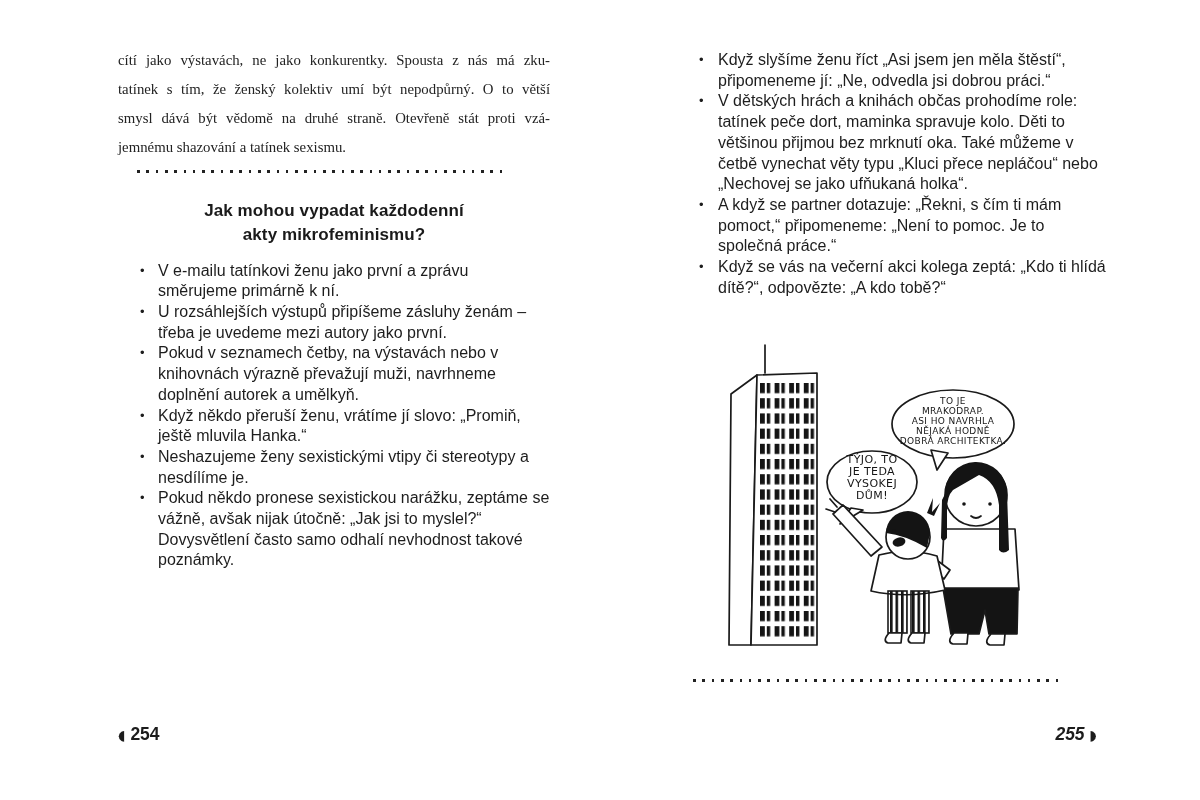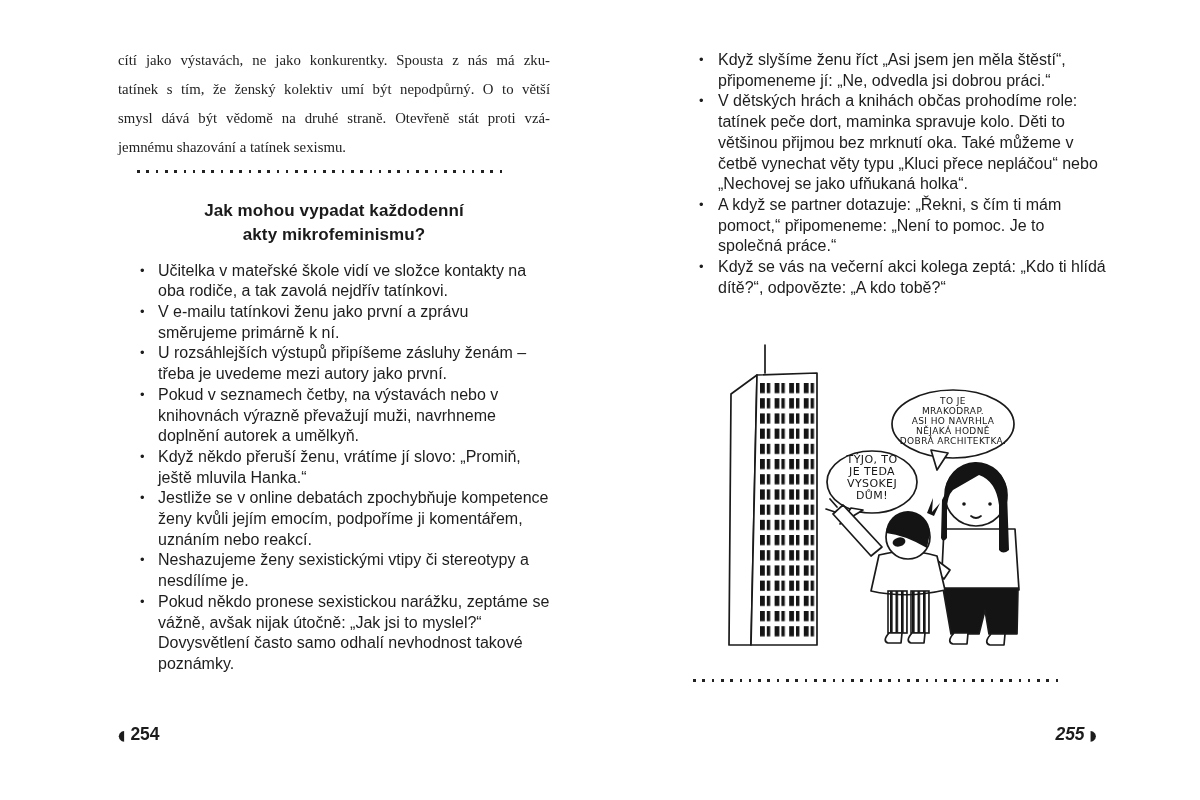--- a/index.html
+++ b/index.html
@@ -53,26 +53,24 @@
       <div class="intro-line j">tatínek s tím, že ženský kolektiv umí být nepodpůrný. O to větší</div>
       <div class="intro-line j">smysl dává být vědomě na druhé straně. Otevřeně stát proti vzá-</div>
       <div class="intro-line">jemnému shazování a tatínek sexismu.</div>
     </div>
 
     <div class="dotted dotted-left"></div>
 
     <h2 class="heading">Jak mohou vypadat každodenní akty mikrofeminismu?</h2>
 
     <ul class="bullets">
-      <li>Učitelka v mateřské škole vidí ve složce kontakty na oba rodiče, a tak zavolá nejdřív tatínkovi.</li>
       <li>V e-mailu tatínkovi ženu jako první a zprávu směrujeme primárně k ní.</li>
       <li>U rozsáhlejších výstupů připíšeme zásluhy ženám – třeba je uvedeme mezi autory jako první.</li>
       <li>Pokud v seznamech četby, na výstavách nebo v knihovnách výrazně převažují muži, navrhneme doplnění autorek a umělkyň.</li>
       <li>Když někdo přeruší ženu, vrátíme jí slovo: „Promiň, ještě mluvila Hanka.“</li>
-      <li>Jestliže se v online debatách zpochybňuje kompetence ženy kvůli jejím emocím, podpoříme ji komentářem, uznáním nebo reakcí.</li>
       <li>Neshazujeme ženy sexistickými vtipy či stereotypy a nesdílíme je.</li>
       <li>Pokud někdo pronese sexistickou narážku, zeptáme se vážně, avšak nijak útočně: „Jak jsi to myslel?“ Dovysvětlení často samo odhalí nevhodnost takové poznámky.</li>
     </ul>
   </section>
 
   <section class="col col-right">
     <ul class="bullets">
       <li>Když slyšíme ženu říct „Asi jsem jen měla štěstí“, připomeneme jí: „Ne, odvedla jsi dobrou práci.“</li>
       <li>V dětských hrách a knihách občas prohodíme role: tatínek peče dort, maminka spravuje kolo. Děti to většinou přijmou bez mrknutí oka. Také můžeme v četbě vynechat věty typu „Kluci přece nepláčou“ nebo „Nechovej se jako ufňukaná holka“.</li>
       <li>A když se partner dotazuje: „Řekni, s čím ti mám pomoct,“ připomeneme: „Není to pomoc. Je to společná práce.“</li>

